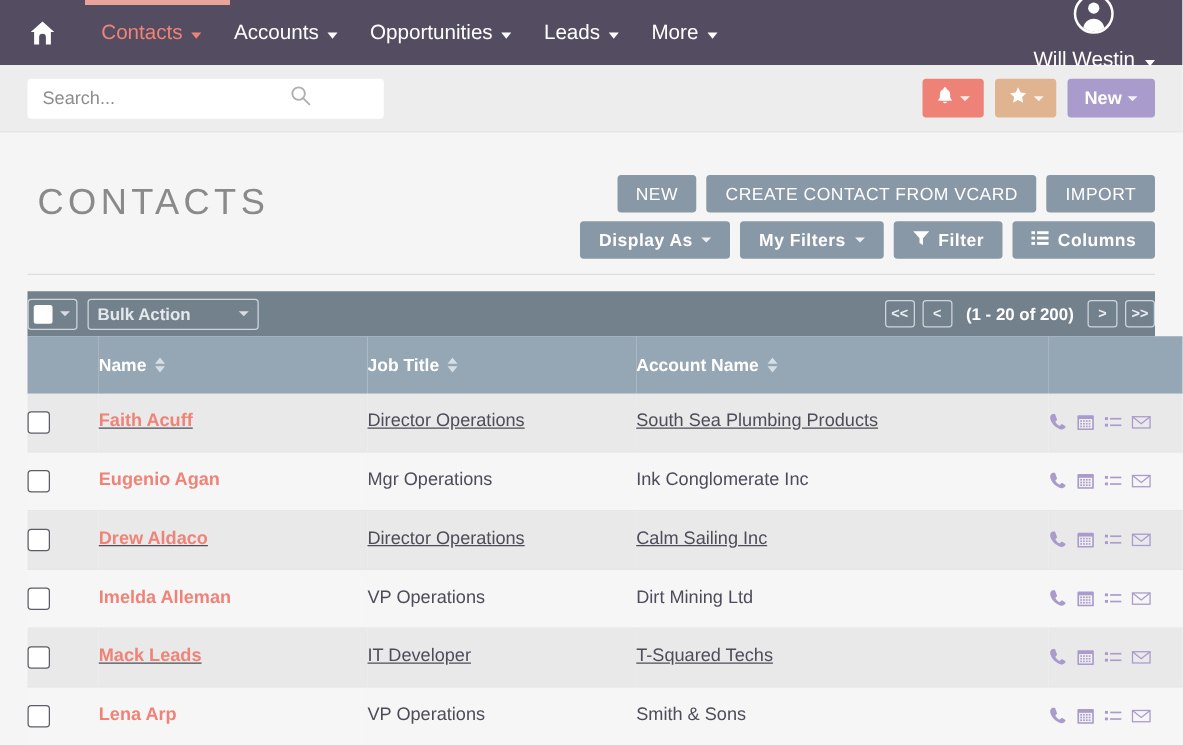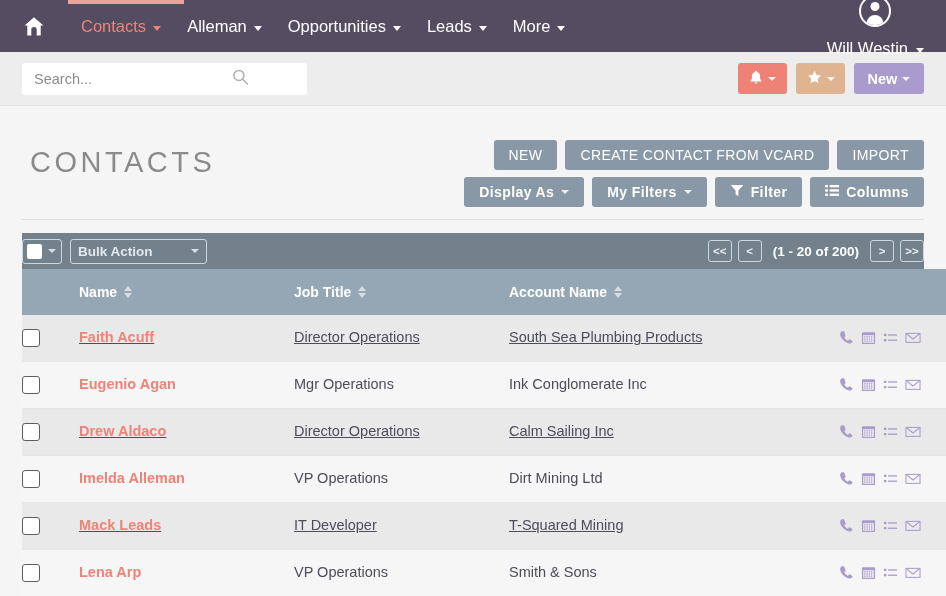--- a/index.html
+++ b/index.html
@@ -385,21 +385,21 @@
       </svg>
     </span>
   </div>
 
   <div class="nav-items">
     <div class="nav-item active">
       <span>Contacts</span>
       <span class="caret-down"></span>
     </div>
     <div class="nav-item">
-      <span>Alleman</span>
+      <span>Accounts</span>
       <span class="caret-down"></span>
     </div>
     <div class="nav-item">
       <span>Opportunities</span>
       <span class="caret-down"></span>
     </div>
     <div class="nav-item">
       <span>Leads</span>
       <span class="caret-down"></span>
     </div>
@@ -765,21 +765,21 @@
                 </span>
               </div>
             </td>
           </tr>
           <tr class="odd">
             <td class="c-check">
               <span class="row-check"></span>
             </td>
             <td class="c-name"><a class="name-link">Mack Leads</a></td>
             <td class="c-job">IT Developer</td>
-            <td class="c-acct">T-Squared Mining</td>
+            <td class="c-acct">T-Squared Techs</td>
             <td class="c-act">
               <div class="row-icons">
                 <span>
                   <svg width="15" height="15" viewBox="0 0 16 16" fill="currentColor">
                     <path d="M3.2 1.3c-.9.3-1.9 1.5-2 2.7-.2 1.9 1.3 4.9 3.4 7 2.1 2.1 5.1 3.6 7 3.4 1.2-.1 2.4-1.1 2.7-2 .1-.4 0-.6-.4-.9l-2.2-1.4c-.5-.3-.8-.2-1.2.2l-.7.8c-.3.3-.6.3-1.1 0-.8-.4-1.8-1.3-2.5-2.2-.5-.7-.6-1.1-.3-1.4l.8-.7c.4-.4.5-.7.2-1.2L5.5 1.7c-.3-.4-.6-.5-1-.4z"></path>
                   </svg>
                 </span>
                 <span>
                   <svg width="15" height="15" viewBox="0 0 16 16" fill="none">
                     <rect x="1" y="2.4" width="14" height="12.6" rx="1" fill="currentColor"></rect>

